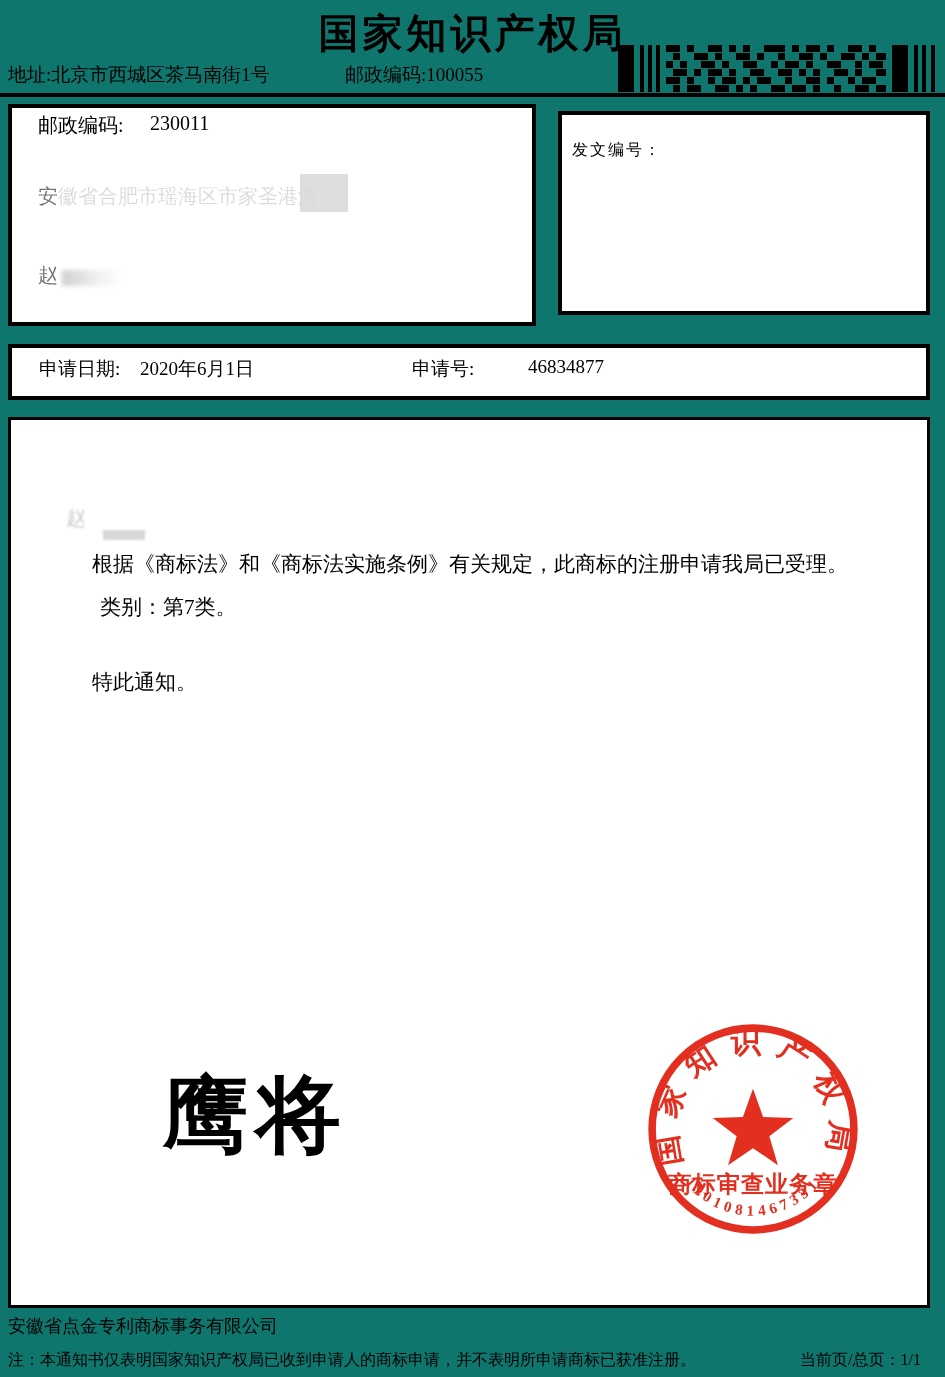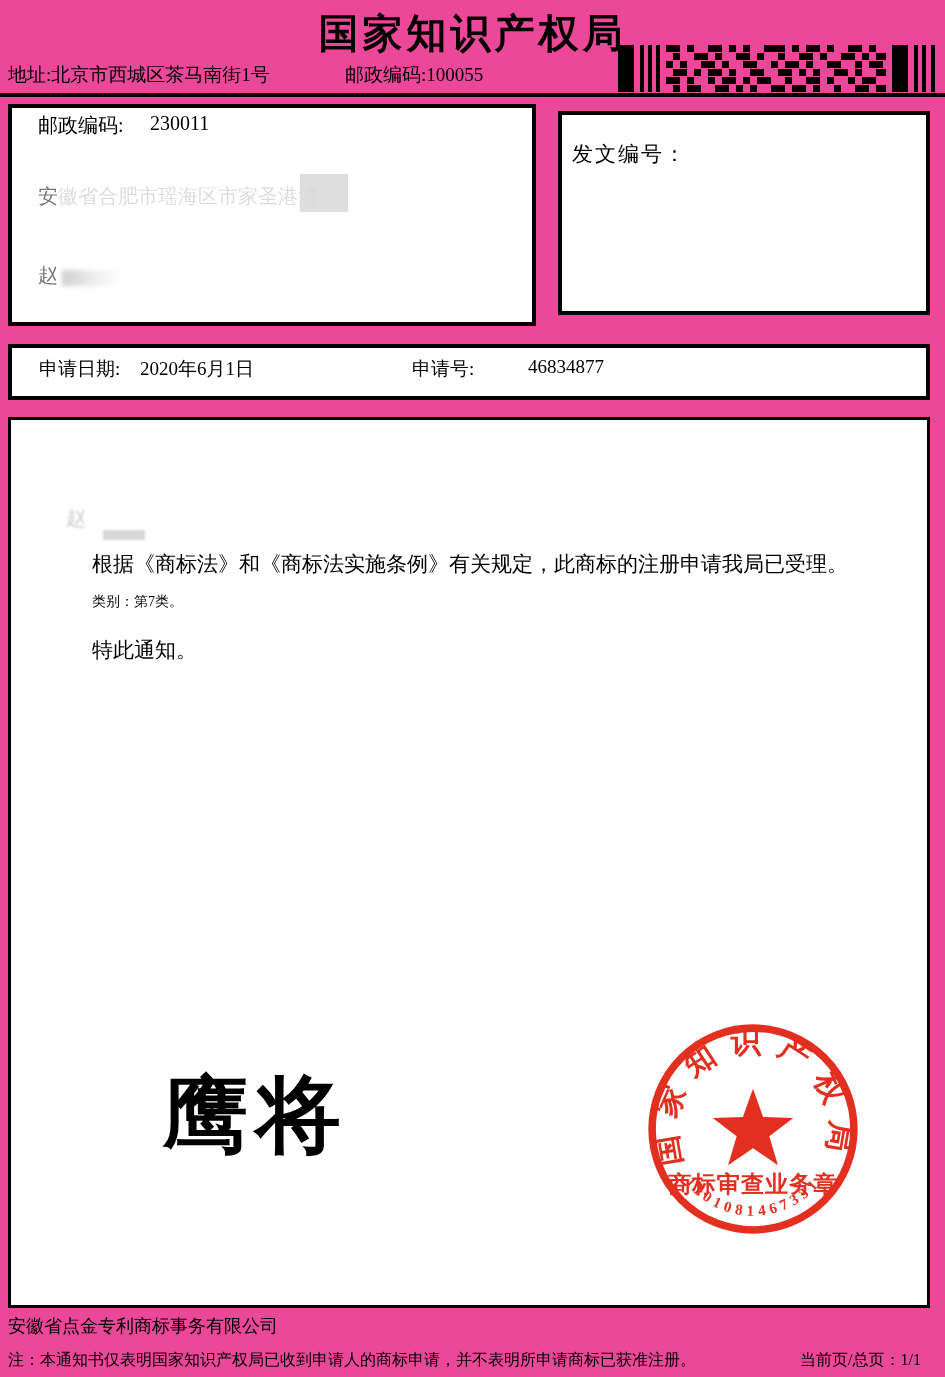--- a/index.html
+++ b/index.html
@@ -1,16 +1,16 @@
 <!DOCTYPE html>
 <html><head>
 <meta charset="utf-8">
 <style>
   html,body{margin:0;padding:0;background:#fff;}
-  .page{position:relative;width:945px;height:1377px;background:#ec4899;overflow:hidden;
+  .page{position:relative;width:945px;height:1377px;background:#0f766e;overflow:hidden;
         font-family:"Liberation Serif","DejaVu Serif",serif;color:#000;}
   .abs{position:absolute;}
   .page-title{top:6px;left:0;width:945px;text-align:center;font-size:40px;font-weight:700;letter-spacing:4px;}
   .hdr-address{top:62px;left:8px;font-size:19px;}
   .hdr-postal{top:62px;left:345px;font-size:19px;}
   .barcode{top:45px;left:618px;width:322px;height:47px;}
   .hdr-rule{top:93px;left:0;width:945px;height:4px;background:#000;}
   .box{border:4px solid #000;box-sizing:border-box;background:#fff;}
   .recipient-box{top:104px;left:8px;width:528px;height:222px;}
   .dispatch-box{top:111px;left:558px;width:372px;height:204px;}
@@ -19,32 +19,32 @@
   .postal-label{top:112px;left:38px;font-size:20px;}
   .postal-value{top:112px;left:150px;font-size:20px;}
   .addr-faded{top:183px;left:38px;font-size:20px;white-space:nowrap;}
   .first-char{opacity:.55;}
   .faded-rest{opacity:.14;filter:blur(.6px);}
   .redaction{top:174px;left:300px;width:48px;height:38px;background:#d8d8d8;opacity:.85;}
   .name-faded{top:262px;left:38px;font-size:20px;}
   .name-smudge{top:270px;left:62px;width:60px;height:16px;
       background:linear-gradient(90deg,rgba(120,120,120,.35),rgba(160,160,160,.15) 60%,rgba(160,160,160,0));
       filter:blur(2px);}
-  .dispatch-label{top:140px;left:572px;font-size:21px;letter-spacing:2px;}
+  .dispatch-label{top:140px;left:572px;font-size:16px;letter-spacing:2px;}
   .dispatch-number{top:208px;left:618px;font-size:21px;letter-spacing:1px;}
   .app-date-label{top:356px;left:30px;font-size:19px;margin-left:9px;}
   .app-date-value{top:356px;left:140px;font-size:19px;}
   .app-num-label{top:356px;left:412px;font-size:19px;}
   .app-num-value{top:356px;left:528px;font-size:19px;}
   .notice-title{top:448px;left:0;width:945px;text-align:center;font-size:29px;letter-spacing:3px;}
   .greeting{top:505px;left:66px;font-size:20px;opacity:.22;filter:blur(.8px);}
   .greet-smudge{top:530px;left:103px;width:42px;height:10px;background:#bdbdbd;opacity:.6;filter:blur(1px);}
   .para{top:550px;left:92px;width:800px;font-size:21px;}
-  .category{top:593px;left:92px;font-size:14px;}
-  .closing{top:636px;left:92px;font-size:21px;}
+  .category{top:593px;left:100px;font-size:21px;}
+  .closing{top:668px;left:92px;font-size:21px;}
   .trademark{top:1058px;left:163px;font-size:85px;font-weight:600;letter-spacing:8px;white-space:nowrap;}
   .seal{top:1018px;left:642px;width:222px;height:222px;opacity:.93;}
   .seal-date{top:1116px;left:676px;font-size:23px;color:#1c1c1c;letter-spacing:1px;z-index:5;}
   .agency{top:1314px;left:8px;font-size:18px;}
   .note{top:1350px;left:8px;font-size:16px;}
   .page-ind{top:1350px;left:800px;font-size:16px;}
 </style>
 </head>
 <body>
 

